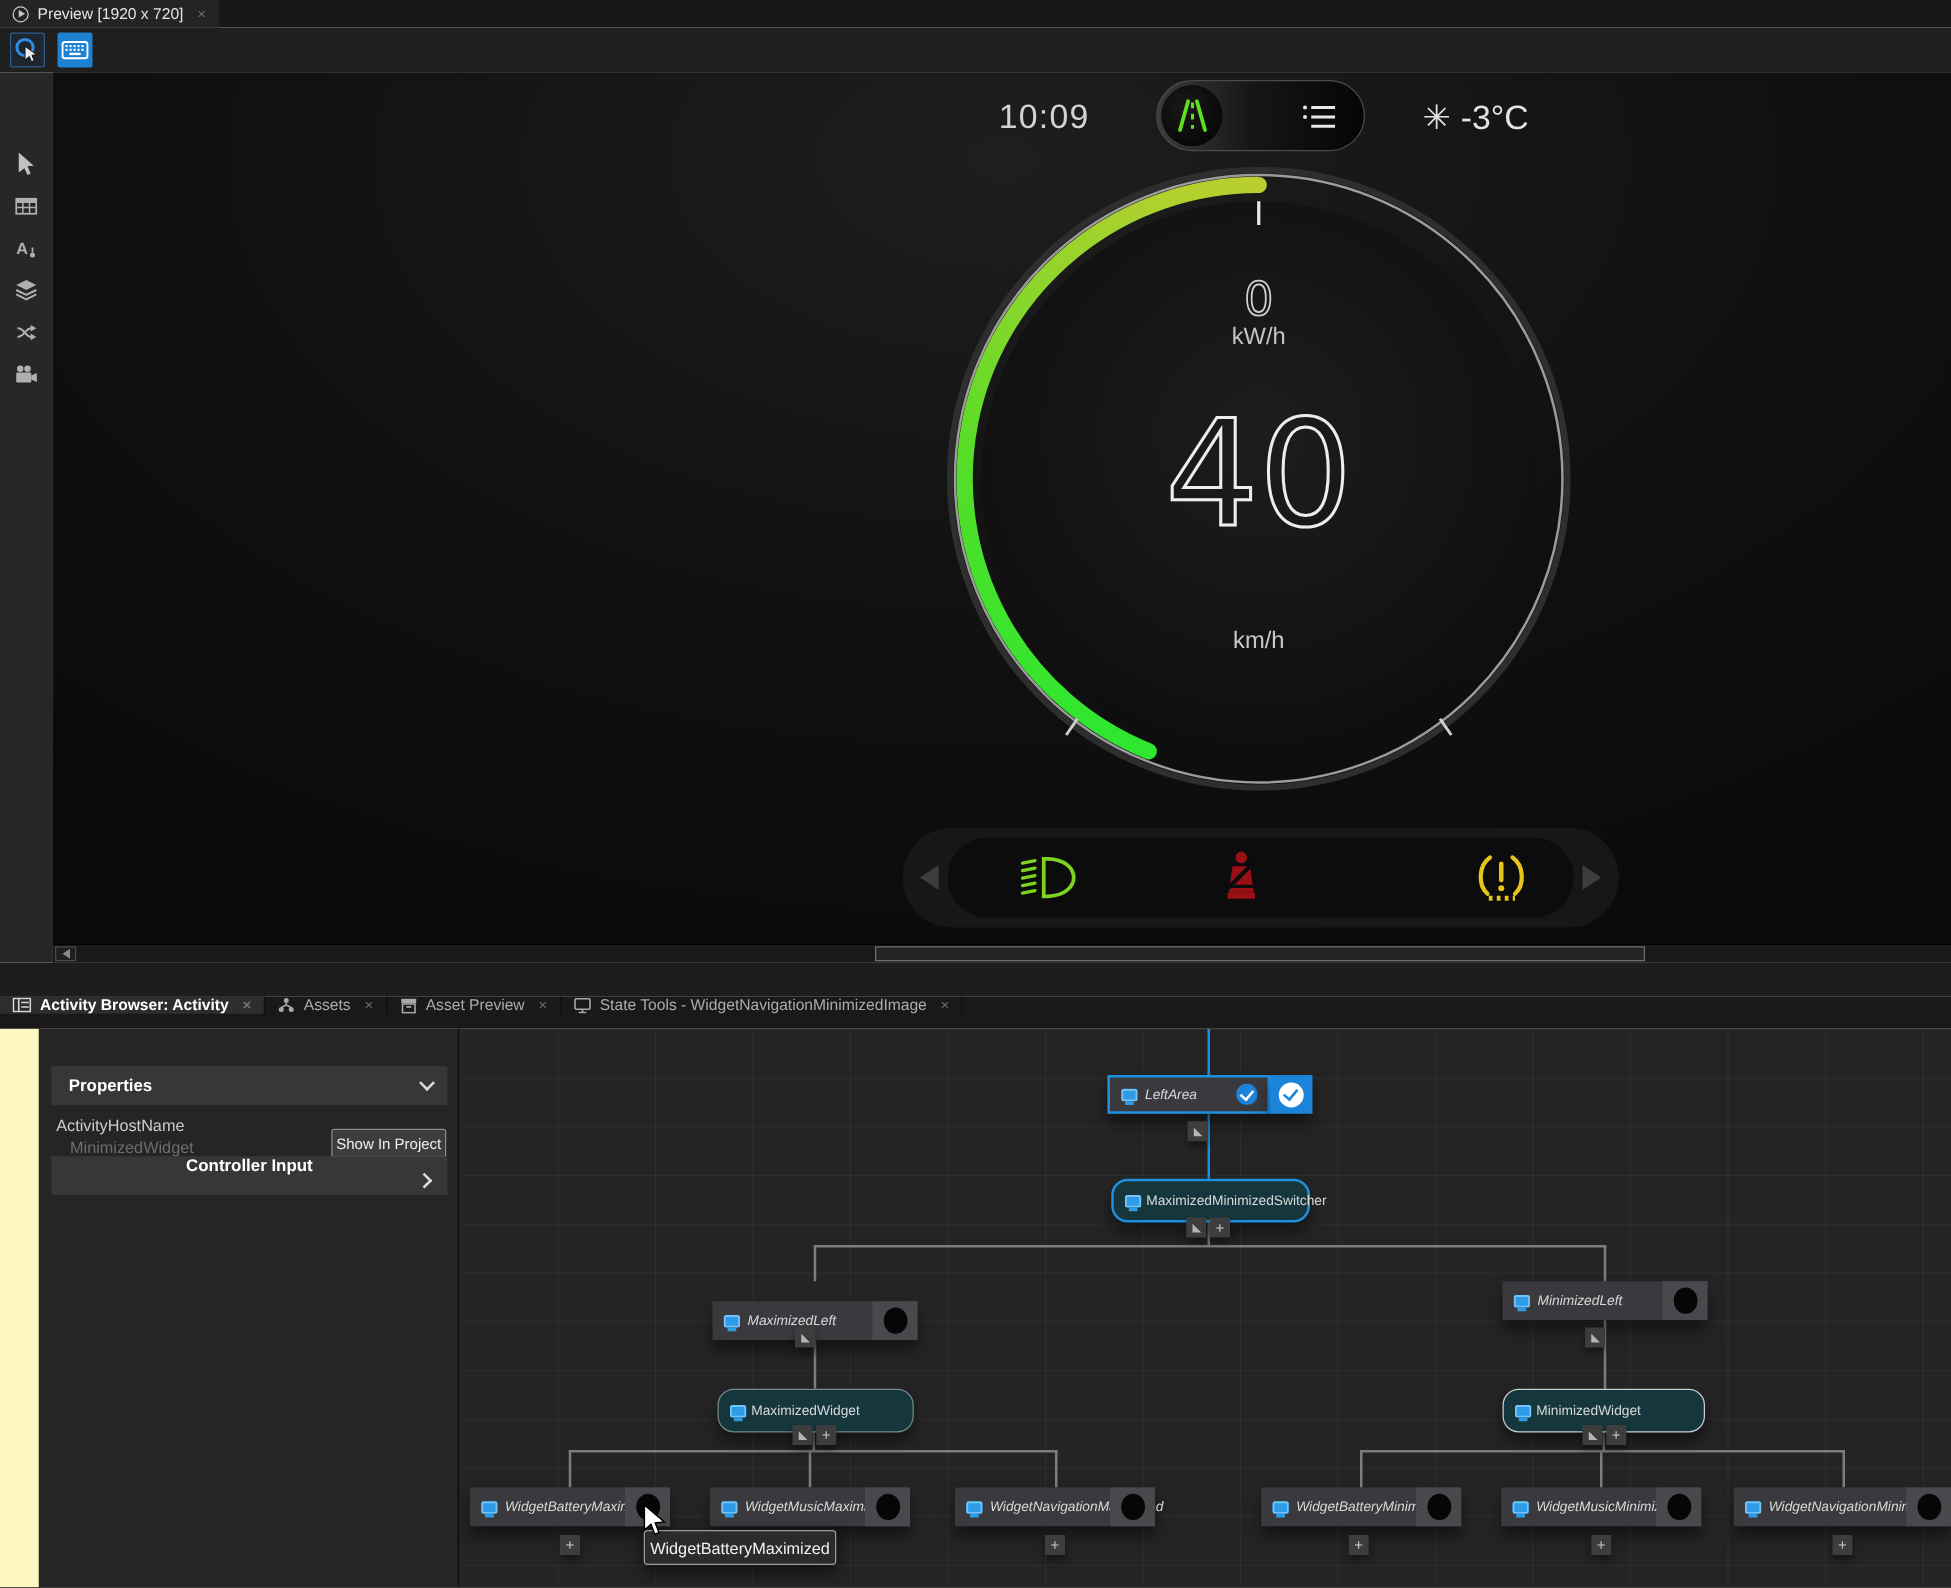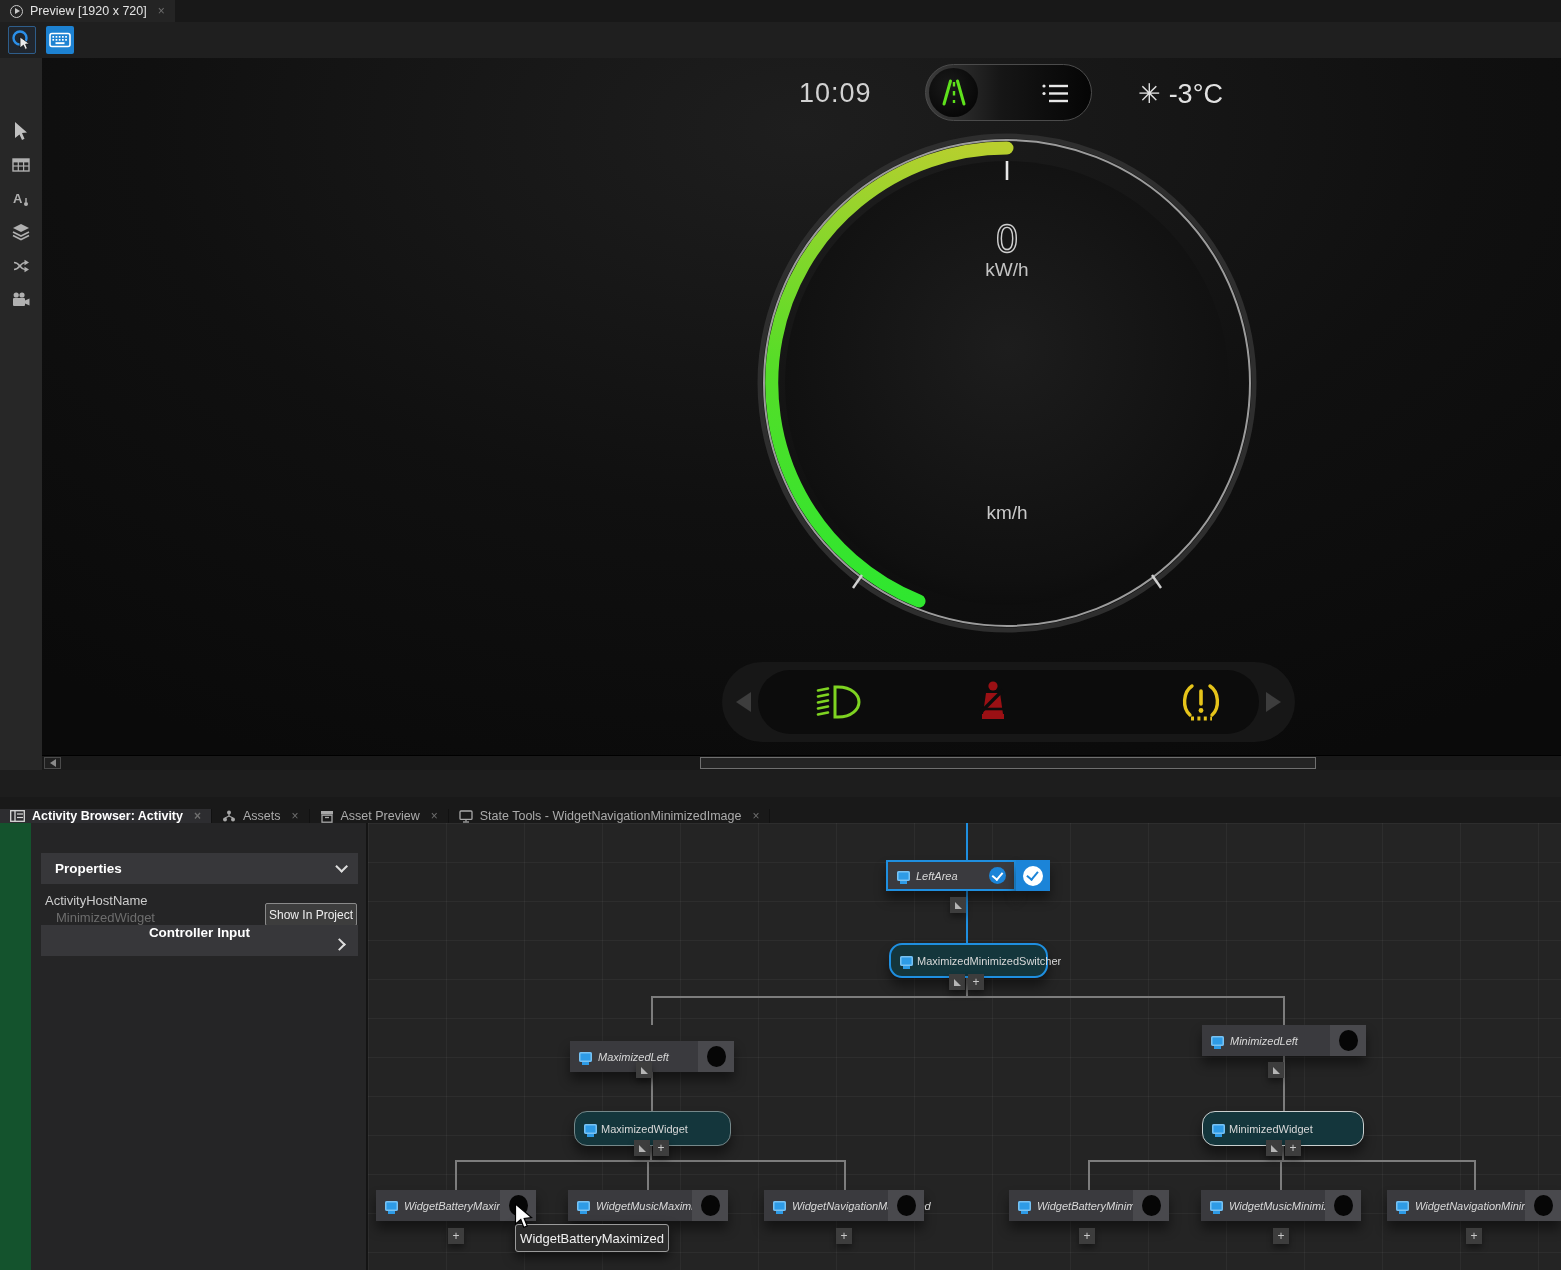--- a/index.html
+++ b/index.html
@@ -1,17 +1,17 @@
 <!DOCTYPE html>
 <html><head>
 <meta charset="utf-8">
 <style>
   html,body{margin:0;padding:0;background:#111;}
   *{box-sizing:border-box;font-family:"Liberation Sans",sans-serif;}
-  #app{position:relative;width:1561px;height:1270px;background:#14532d;overflow:hidden;color:#ccc;}
+  #app{position:relative;width:1561px;height:1270px;background:#fef9c3;overflow:hidden;color:#ccc;}
 
   
   .win-tabbar{position:absolute;left:0;top:0;width:100%;height:22px;background:#181818;display:flex;align-items:stretch;}
   .win-tab{display:flex;align-items:center;gap:7px;padding:0 10px;background:#242424;color:#e4e4e4;font-size:12.5px;}
   .play-icon{width:13px;height:13px;border:1.4px solid #c8c8c8;border-radius:50%;position:relative;}
   .play-icon::after{content:"";position:absolute;left:3.5px;top:2.5px;width:0;height:0;border-left:5px solid #c8c8c8;border-top:3.2px solid transparent;border-bottom:3.2px solid transparent;}
   .close-x{color:#6f6f6f;font-size:12px;padding-left:4px;cursor:default;}
 
   
   .toolbar{position:absolute;left:0;top:22px;width:100%;height:36px;background:#1f1f1f;}
@@ -43,21 +43,21 @@
   .warn-inner{position:absolute;left:36px;top:8px;width:501px;height:64px;border-radius:32px;background:#0c0c0c;}
   .tri-l{width:0;height:0;border-top:10px solid transparent;border-bottom:10px solid transparent;border-right:15px solid #3d3d3d;position:absolute;left:14px;top:30px;}
   .tri-r{width:0;height:0;border-top:10px solid transparent;border-bottom:10px solid transparent;border-left:15px solid #3d3d3d;position:absolute;right:14px;top:30px;}
   .hscroll{position:absolute;left:0;top:697px;width:1519px;height:15px;background:#191919;border-top:1px solid #000;}
   .hs-arrow{position:absolute;left:2px;top:1px;width:17px;height:12px;border:1px solid #4a4a4a;background:#202020;display:flex;align-items:center;justify-content:center;}
   .hs-arrow::after{content:"";width:0;height:0;border-top:4px solid transparent;border-bottom:4px solid transparent;border-right:6px solid #8a8a8a;}
   .hs-thumb{position:absolute;left:658px;top:1px;width:616px;height:12px;border:1px solid #6f6f6f;background:#242424;}
 
   
   .gapstrip{position:absolute;left:0;top:770px;width:100%;height:27px;background:#1d1d1d;}
-  .tabstrip{position:absolute;left:0;top:797px;width:100%;height:26px;background:#191919;display:flex;align-items:flex-end;}
+  .tabstrip{position:absolute;left:0;top:797px;width:100%;height:26px;background:#191919;display:flex;align-items:flex-start;}
   .btab{display:flex;align-items:center;gap:7px;padding:0 10px;font-size:12.5px;color:#ababab;border-right:1px solid #111;}
   .btab.active{background:#2d2d30;color:#fff;font-weight:bold;}
 
   
   .bottom{position:absolute;left:0;top:823px;width:100%;height:447px;margin-left:31px;}
   .props{position:absolute;left:0;top:0;width:337px;height:447px;background:#252526;border-right:2px solid #141414;}
   .phead{position:absolute;left:10px;width:317px;height:31px;background:#37373a;display:flex;align-items:center;color:#fff;font-size:13.5px;font-weight:bold;padding:0 14px;}
   .chev-d{margin-left:auto;width:9px;height:9px;border-right:2.4px solid #ddd;border-bottom:2.4px solid #ddd;transform:rotate(45deg) translateY(-3px);}
   .chev-r{margin-left:auto;width:9px;height:9px;border-right:2.4px solid #ddd;border-bottom:2.4px solid #ddd;transform:rotate(-45deg);}
   .plabel{position:absolute;left:14px;top:70px;font-size:13px;color:#cdcdcd;}
@@ -221,20 +221,21 @@
         <circle cx="965" cy="325" r="243" fill="none" stroke="#9c9c9c" stroke-width="2"></circle>
         <circle cx="965" cy="325" r="222" fill="url(#discGrad)"></circle>
         <path d="M 965 90 A 235 235 0 0 0 877 543" fill="none" stroke="url(#arcGrad)" stroke-width="13" stroke-linecap="round"></path>
         <line x1="965" y1="103" x2="965" y2="122" stroke="#e8e8e8" stroke-width="2.6"></line>
         <line x1="820" y1="517" x2="811" y2="530" stroke="#cfcfcf" stroke-width="2.4"></line>
         <line x1="1110" y1="517" x2="1119" y2="530" stroke="#cfcfcf" stroke-width="2.4"></line>
       </svg>
 
       <div class="g0">0</div>
       <div class="gkwh">kW/h</div>
+      <div class="gspeed">40</div>
       <div class="gkmh">km/h</div>
 
       <div class="warn-bar">
         <div class="tri-l"></div>
         <div class="tri-r"></div>
         <div class="warn-inner">
           <svg style="position:absolute;left:56px;top:14px;" width="50" height="36" viewBox="0 0 50 36">
             <path d="M 24 3 C 38 3 45 11 45 18 C 45 25 38 33 24 33 L 21 33 L 21 3 Z" fill="none" stroke="#7ed321" stroke-width="3"></path>
             <g stroke="#7ed321" stroke-width="2.6" stroke-linecap="round">
               <line x1="4" y1="6.5" x2="14" y2="4.5"></line>

